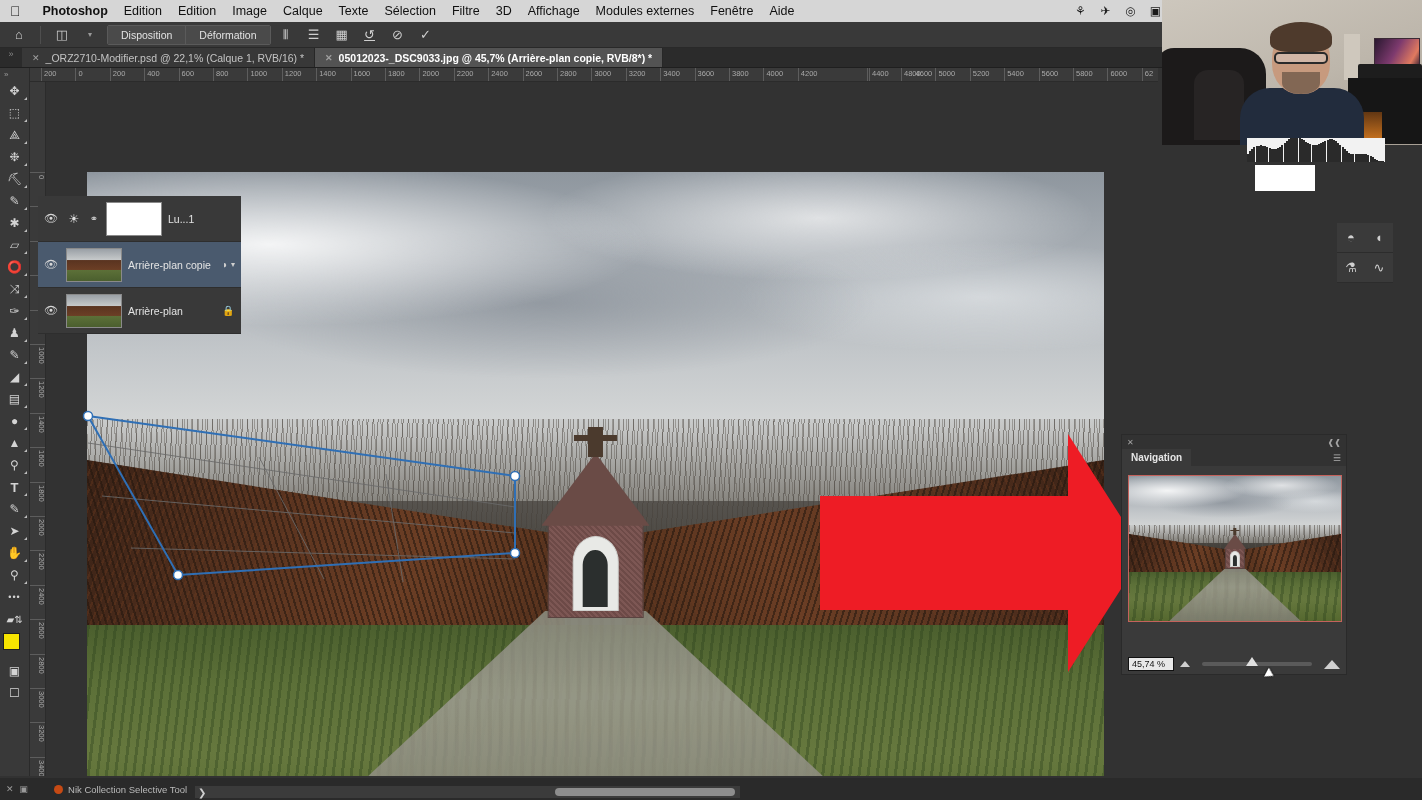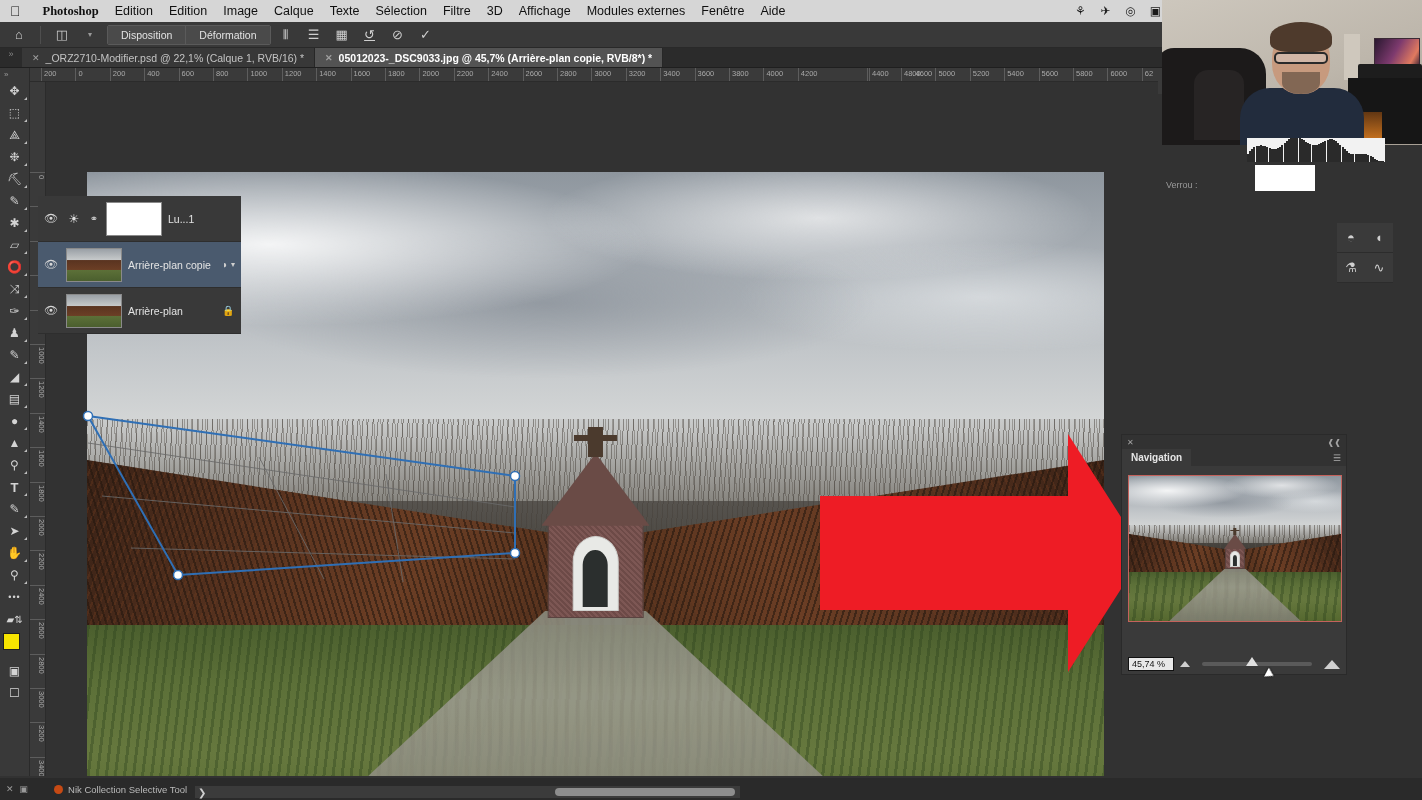--- a/index.html
+++ b/index.html
@@ -4,21 +4,21 @@
 <style>
   * { margin:0; padding:0; box-sizing:border-box; }
   html,body { width:1422px; height:800px; overflow:hidden; background:#323232;
     font-family:"Liberation Sans", sans-serif; -webkit-font-smoothing:antialiased; }
 
   
   #mac-menubar{position:absolute;top:0;left:0;width:1422px;height:22px;
     background:#d6d6d6;display:flex;align-items:center;font-size:12.5px;color:#101010;}
   #mac-menubar .apple{margin:0 14px 0 10px;font-size:14px;line-height:1;}
   #mac-menubar .mi{padding:0 8px;white-space:nowrap;cursor:default;}
-  #mac-menubar .mi.app{font-weight:bold;font-family:Liberation Serif, serif;}
+  #mac-menubar .mi.app{font-weight:bold;}
   #mac-status{margin-left:auto;display:flex;align-items:center;gap:0px;padding-right:4px;}
   #mac-status .si{width:25px;height:22px;display:flex;align-items:center;justify-content:center;
     font-size:12px;color:#1a1a1a;}
 
   
   #ps-window{position:absolute;top:22px;left:0;width:1422px;height:778px;background:#323232;}
   #ps-titlebar{position:relative;height:22px;background:#3c3c3c;display:flex;align-items:center;
     border-bottom:1px solid #292929;}
   #traffic{display:flex;gap:8px;padding-left:9px;}
   #traffic i{width:11px;height:11px;border-radius:50%;display:block;}
@@ -449,24 +449,20 @@
           <circle cx="469" cy="471" r="4.5"></circle>
           <circle cx="132" cy="493" r="4.5"></circle>
         </g>
       </svg>
 
       <svg id="red-arrow" viewBox="0 0 1112 694">
         <polygon fill="#ee1c25" points="774,414 1022,414 1022,352 1098,471 1022,590 1022,528 774,528"></polygon>
       </svg>
     </div>
 
-    <div id="right-dock">
-      <div id="hist-strip"></div>
-      <div id="verrou">Verrou :</div>
-    </div>
 
     <div id="layers-panel">
 
       <div class="layer-row">
         <span class="eye">👁</span>
         <span class="adj-ico">☀</span>
         <span class="link-ico">⚭</span>
         <span class="lthumb white"></span>
         <span class="lname">Lu...1</span>
       </div>

